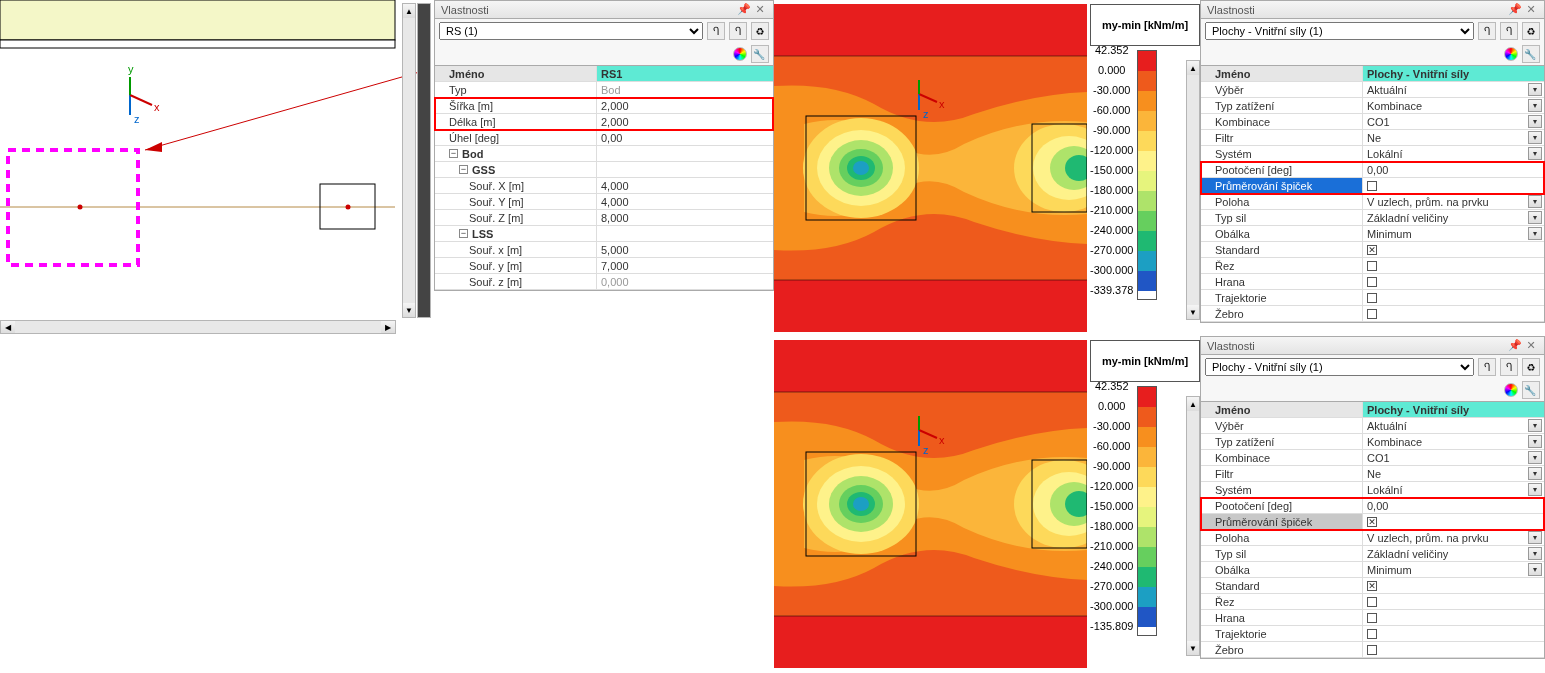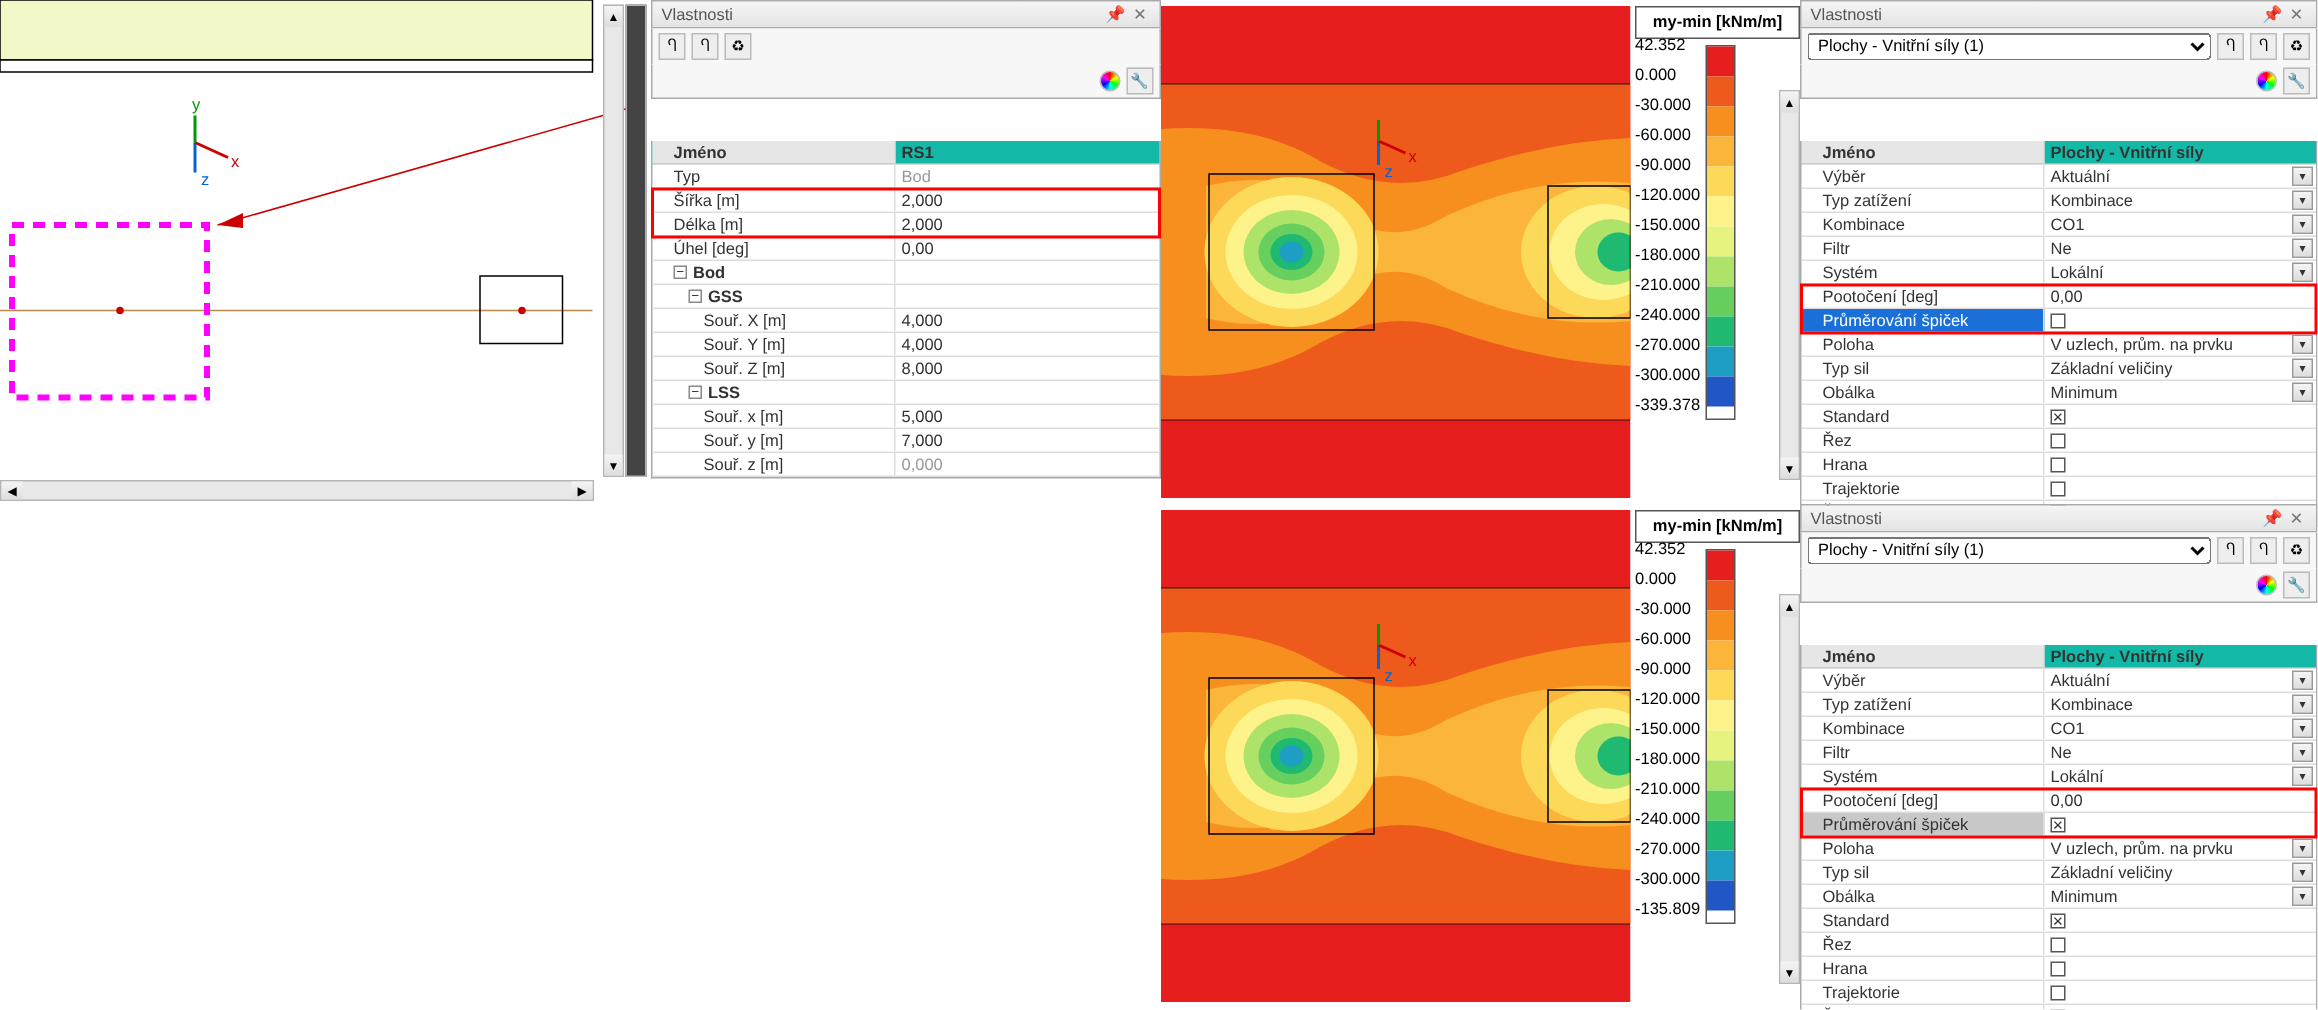--- a/index.html
+++ b/index.html
@@ -17,42 +17,42 @@
 .panel-title .ctl { display:flex; gap:2px; }
 .panel-title .ctl span { width:14px; text-align:center; color:#777; cursor:pointer; }
 .toolbar { background:#f7f7f7; border-left:1px solid #aaa; border-right:1px solid #aaa; padding:3px 4px; display:flex; gap:4px; align-items:center; }
 .toolbar select { flex:1; font-size:11px; padding:1px 2px; }
 .tool-ico { width:18px; height:18px; border:1px solid #bbb; background:#eee; display:flex; align-items:center; justify-content:center; font-size:10px; cursor:pointer; }
 .tool-ico.col { background:conic-gradient(red,yellow,lime,cyan,blue,magenta,red); border-radius:50%; width:14px; height:14px; margin-left:auto; }
 .toolbar2 { background:#f7f7f7; border-left:1px solid #aaa; border-right:1px solid #aaa; border-bottom:1px solid #aaa; padding:2px 4px; display:flex; justify-content:flex-end; gap:4px; align-items:center; }
 
 .prop-grid { border-left:1px solid #aaa; border-right:1px solid #aaa; border-bottom:1px solid #aaa; background:#fff; }
 .prop-row { display:flex; border-bottom:1px solid #ddd; min-height:16px; align-items:stretch; }
-.prop-row.hdr { background:#14b8a6; font-weight:bold;margin-top:28px; }
+.prop-row.hdr { background:#5eead4; font-weight:bold; }
 .prop-row.hdr .pk { background:#e6e6e6; }
 .pk { width:162px; padding:1px 4px 1px 14px; border-right:1px solid #ddd; color:#333; display:flex; align-items:center; }
 .pk.ind1 { padding-left:24px; }
 .pk.ind2 { padding-left:34px; }
 .pk .tree { display:inline-block; width:9px; height:9px; border:1px solid #888; margin-right:4px; text-align:center; line-height:7px; font-size:9px; background:#fff; }
 .pv { flex:1; padding:1px 4px; color:#333; display:flex; align-items:center; position:relative; }
 .pv.gray { color:#999; }
 .dd-arrow { position:absolute; right:2px; top:1px; width:14px; height:13px; background:linear-gradient(#f5f5f5,#ddd); border:1px solid #999; display:flex; align-items:center; justify-content:center; }
 .dd-arrow::after{content:"▾"; font-size:8px; color:#333;}
 .chk { width:10px; height:10px; border:1px solid #555; background:#fff; display:inline-block; }
 .chk.on::after { content:"✕"; font-size:9px; line-height:8px; display:block; text-align:center; }
 .prop-row.sel .pk { background:#1a6fd8; color:#fff; }
 .prop-row.sel-gray .pk { background:#c8c8c8; }
 .redbox { outline:2px solid red; outline-offset:-1px; }
 
 
 #q1 svg { width:100%; height:100%; display:block; }
 .legend { position:absolute; right:0; top:4px; width:110px; }
-.legend-title { background:#fff; border:1px solid #555; padding:4px 4px; font-weight:bold; font-size:11px; text-align:center; }
+.legend-title { background:#fff; border:1px solid #555; padding:14px 4px; font-weight:bold; font-size:11px; text-align:center; }
 .legend-body { display:flex; margin-top:4px; }
-.legend-vals { text-align:left; font-size:11px; line-height:20px; padding-right:4px; }
+.legend-vals { text-align:center; font-size:11px; line-height:20px; padding-right:4px; }
 .legend-cols { display:flex; flex-direction:column; border:1px solid #555; }
 .legend-cols div { width:18px; height:20px; }
 .scrollbar-v { position:absolute; width:14px; background:#e8e8e8; border:1px solid #b5b5b5; display:flex; flex-direction:column; justify-content:space-between; align-items:center; }
 .scrollbar-v .btn { width:100%; height:14px; background:linear-gradient(#f5f5f5,#ddd); display:flex;align-items:center;justify-content:center; font-size:8px; }
 .scrollbar-h { position:absolute; height:14px; background:#e8e8e8; border:1px solid #b5b5b5; display:flex; justify-content:space-between; align-items:center; }
 .scrollbar-h .btn { height:100%; width:14px; background:linear-gradient(#f5f5f5,#ddd); display:flex;align-items:center;justify-content:center; font-size:8px;}
 </style>
 </head>
 <body>
 
@@ -90,20 +90,21 @@
 
 <div id="q2" class="quad">
   <div class="panel-title">
     <span>Vlastnosti</span>
     <div class="ctl">
         <span>📌</span>
         <span>✕</span>
       </div>
   </div>
   <div class="toolbar">
+    <select><option>RS (1)</option></select>
     <div class="tool-ico">Ⴄ</div>
     <div class="tool-ico">Ⴄ</div>
     <div class="tool-ico">♻</div>
   </div>
   <div class="toolbar2">
       <div class="tool-ico col"></div>
       <div class="tool-ico">🔧</div>
     </div>
   <div class="prop-grid">
     <div class="prop-row hdr">

